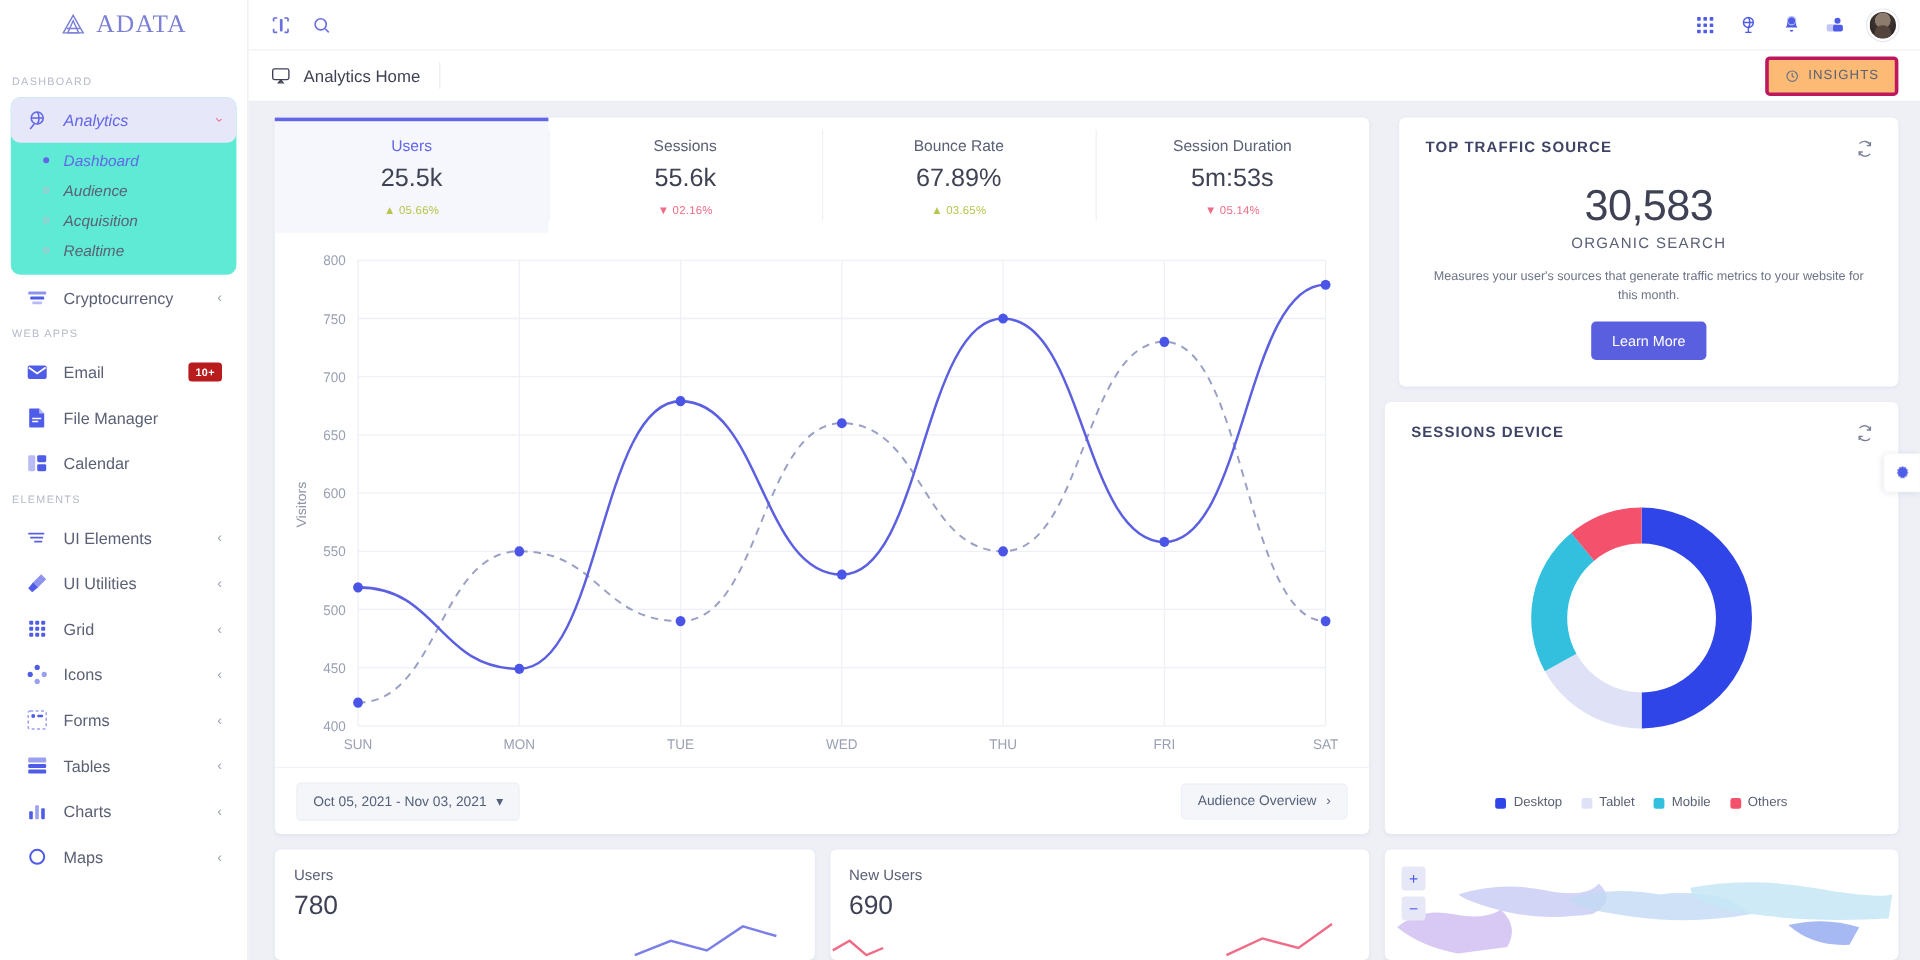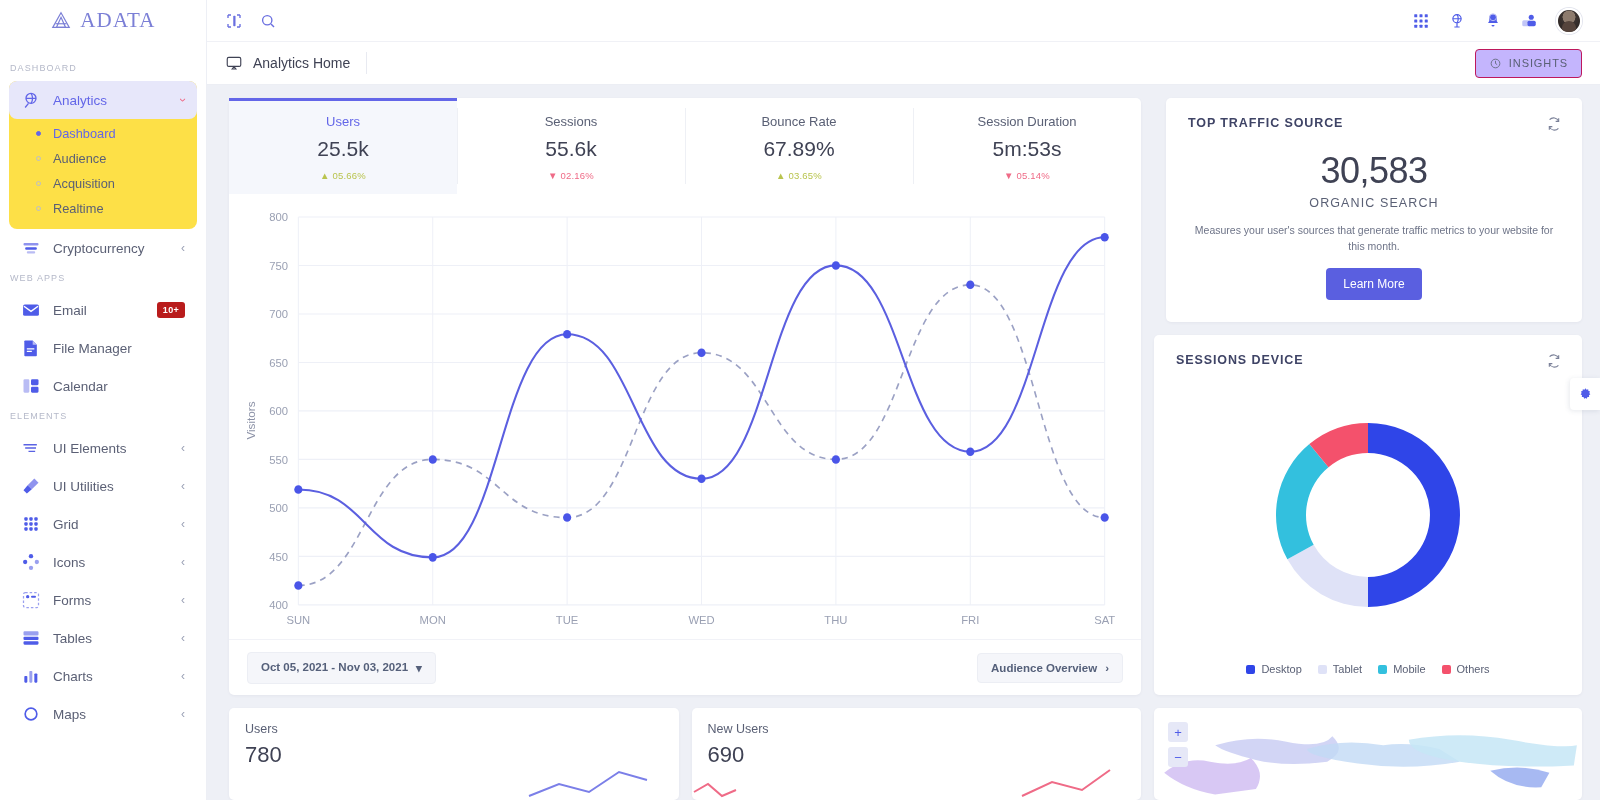--- a/index.html
+++ b/index.html
@@ -28,21 +28,21 @@
   .brand-text {
     font-family: "Liberation Serif", serif;
     font-size: 21px; letter-spacing: 1.2px; color: #7b7fd6; font-weight: 400;
   }
   .nav-scroll { flex: 1; overflow: hidden; padding-top: 16px; }
   .nav-caption {
     font-size: 9px; letter-spacing: 1.1px; color: #b5b9c9;
     padding: 6px 0 8px 10px; text-transform: uppercase;
   }
   .nav-group { margin: 0 9px; border-radius: 8px; }
-  .nav-group.open { background: #fde047; padding-bottom: 6px; }
+  .nav-group.open { background: #5eead4; padding-bottom: 6px; font-style: italic; }
   .nav-item {
     display: flex; align-items: center; gap: 12px;
     height: 38px; padding: 0 12px; cursor: pointer;
     border-radius: 8px; color: #5b6075; font-size: 13.5px;
   }
   .nav-item.active { background: #e7e7fa; color: #6366e8; }
   .nav-item .ico { width: 20px; height: 20px; flex-shrink: 0; display:block; }
   .nav-item .label { flex: 1; white-space: nowrap; }
   .chev { color: #9aa0b5; font-size: 12px; line-height: 1; }
   .chev.down { transform: rotate(90deg); display: inline-block; }
@@ -86,21 +86,21 @@
 
   .subbar {
     height: 44px; background: #fff; border-top: 1px solid #f0f1f6;
     border-bottom: 1px solid #eceef4;
     display: flex; align-items: center; padding: 0 18px; flex-shrink: 0; text-align: center;
   }
   .page-title { display: flex; align-items: center; gap: 10px; font-size: 14px; color: #3f4254; }
   .subbar-divider { width:1px; height:22px; background:#e8eaf1; margin-left:16px; }
   .insights-btn {
     margin-left: auto; display: flex; align-items: center; gap: 7px;
-    background: #c4b5fd; border: 1px solid #be185d; border-radius: 4px;
+    background: #fdba74; border: 3px solid #be185d; border-radius: 4px;
     padding: 7px 13px; font-size: 11px; letter-spacing: .9px; color: #5a6075;
     cursor: pointer;
   }
 
   .content {
     flex: 1; overflow: hidden; padding: 13px 18px 0 22px;
     display: flex; gap: 13px;
   }
   .col-left { flex: 1; min-width: 0; display: flex; flex-direction: column; gap: 13px; }
   .col-right { width: 428px; min-width: 428px; display: flex; flex-direction: column; gap: 13px; }
@@ -127,21 +127,21 @@
   
   .chart-card { flex: 1; display: flex; flex-direction: column; min-height: 0; }
   .chart-wrap { flex: 1; position: relative; padding: 8px 22px 0 10px; min-height: 0; }
   .chart-footer {
     height: 56px; border-top: 1px solid #f1f2f7; display:flex; align-items:center;
     padding: 0 18px; gap: 10px;
   }
   .pill {
     background:#f5f6fa; border:1px solid #eceef4; border-radius:4px;
     padding: 8px 13px; font-size: 11.5px; color:#55607a; cursor:pointer;
-    display:flex; align-items:flex-start; gap:8px;font-weight:bold;
+    display:flex; align-items:flex-end; gap:8px;
   }
   .pill.right { margin-left:auto; }
 
   
   .tcard { padding: 18px 22px 22px; position: relative; margin-left: 12px; }
   .card-title {
     font-size: 12.5px; font-weight: 700; letter-spacing: .9px; color: #3f4466;
   }
   .refresh-ico { position:absolute; right:20px; top:18px; width:16px; height:16px; cursor:pointer; }
   .big-number { text-align:center; font-size: 36px; color:#3f4254; margin-top: 20px; letter-spacing: -0.5px; }

